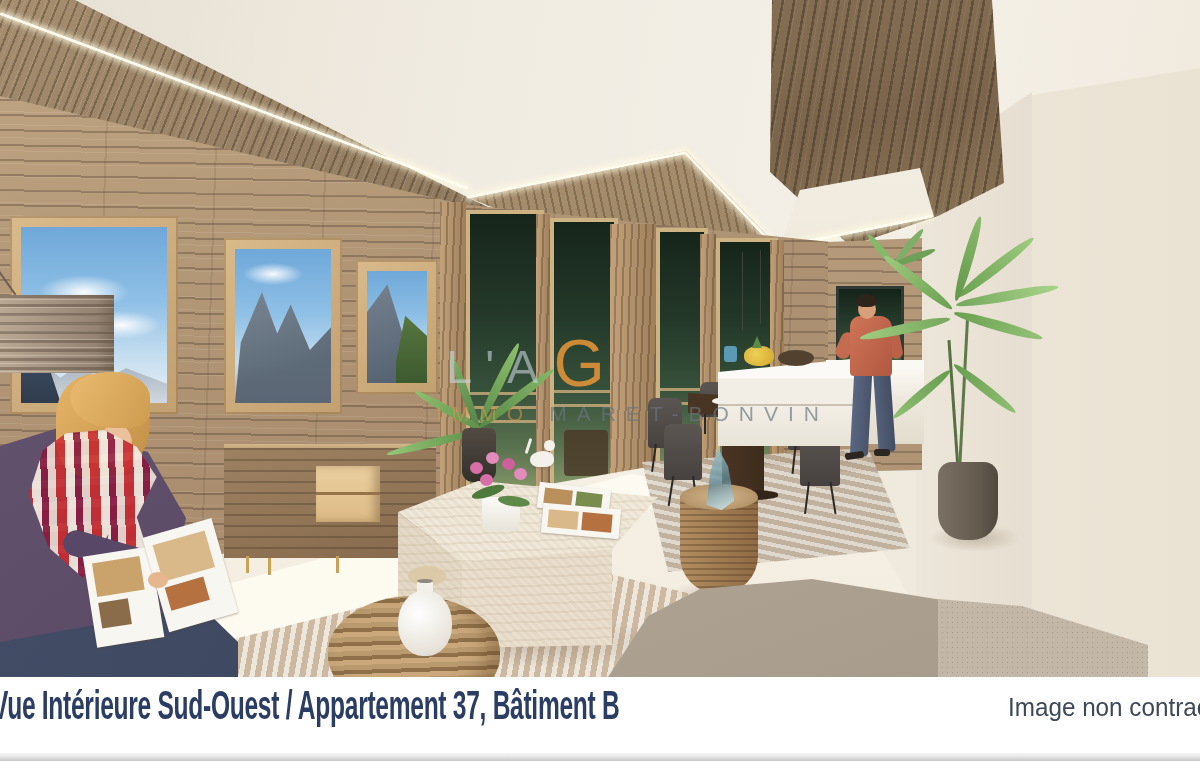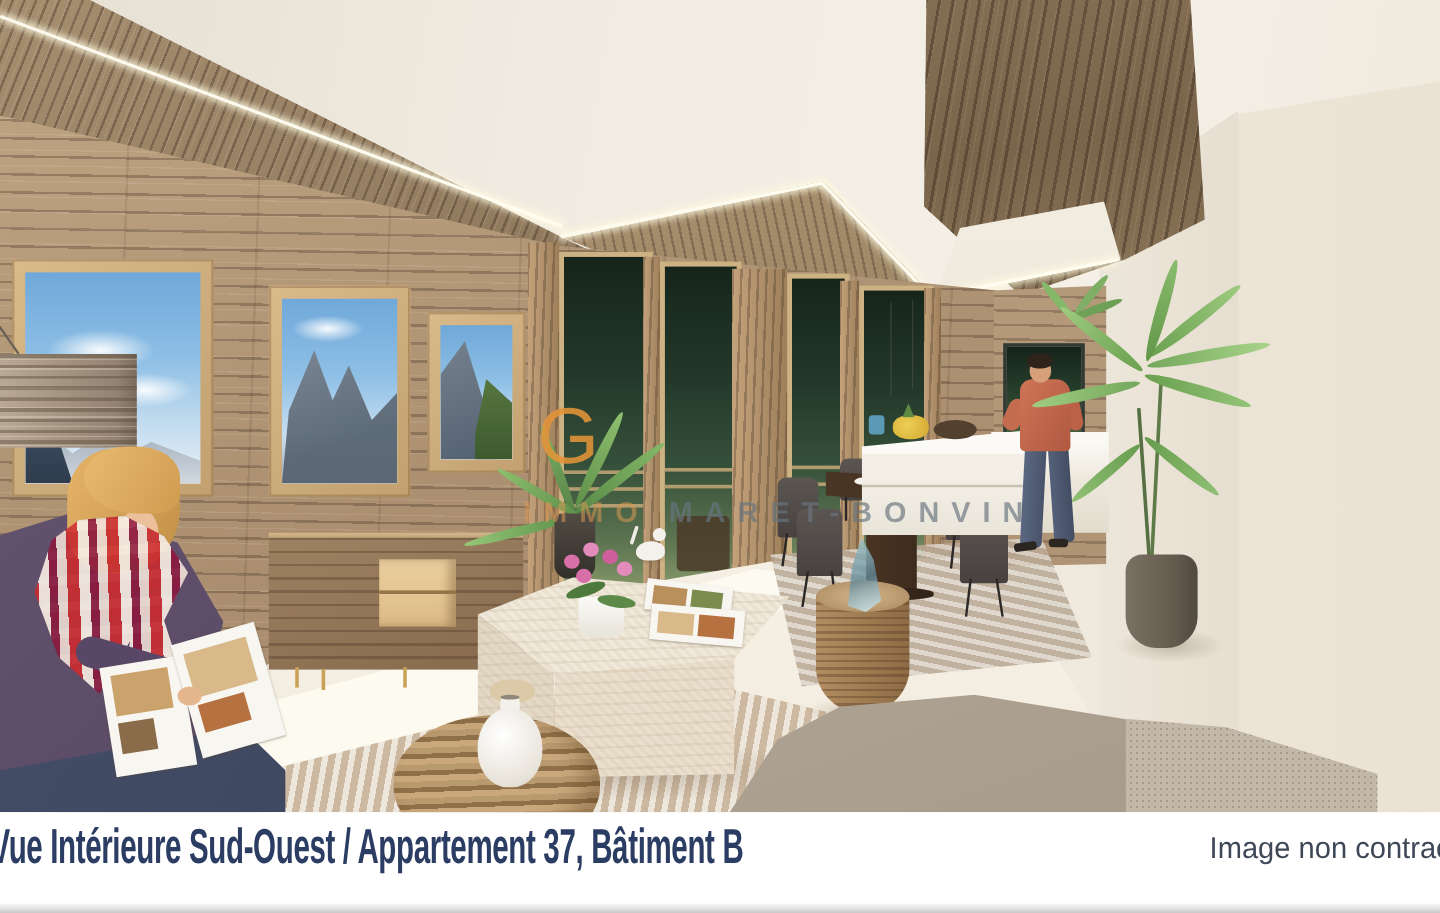--- a/index.html
+++ b/index.html
@@ -249,21 +249,21 @@
     background:radial-gradient(circle at 38% 35%,#ffffff,#e7e2d8 75%,#cfc8bb);}
   #vase-neck{left:417px;top:580px;width:16px;height:16px;background:#f4f1ea;border-radius:4px 4px 0 0;}
   #vase-mouth{left:417px;top:579px;width:16px;height:4px;background:#8f887c;border-radius:50%;}
 
   
   #watermark{left:0;top:0;width:1200px;height:677px;pointer-events:none;}
   #wm-row1{position:absolute;left:446px;top:336px;display:flex;align-items:flex-end;
     font-weight:400;color:rgba(202,211,220,.60);}
   #wm-row1 .wm-txt{font-size:47px;letter-spacing:13px;line-height:1;}
   #wm-g{font-size:66px;line-height:.82;color:rgba(228,148,56,.88);margin:0 4px 0 2px;font-weight:300;}
-  #wm-row2{position:absolute;left:436px;top:414px;font-size:24px;letter-spacing:10px;font-weight:700;}
+  #wm-row2{position:absolute;left:436px;top:402px;font-size:21px;letter-spacing:10px;font-weight:400;}
   #wm-immo{color:rgba(216,152,82,.55);}
   #wm-maret{color:rgba(104,116,127,.68);margin-left:16px;}
 
   
   #caption-bar{left:0;top:677px;width:1200px;height:76px;background:#ffffff;}
   #caption-title{position:absolute;left:-8px;top:5px;white-space:nowrap;
     font-size:41px;font-weight:700;letter-spacing:-.5px;color:#2c3d63;
     transform:scaleX(.60);transform-origin:0 0;}
   #caption-note{position:absolute;left:1008px;top:16px;white-space:nowrap;
     font-size:25px;font-weight:400;color:#3e4857;transform:scaleX(.97);transform-origin:0 0;}
@@ -496,20 +496,21 @@
 
     <div class="abs" id="stool-small-leg"></div>
     <div class="abs" id="stool-small"></div>
     <div class="abs" id="stool-big"></div>
     <div class="abs" id="vase-neck"></div>
     <div class="abs" id="vase-mouth"></div>
     <div class="abs" id="vase"></div>
 
     <div class="abs" id="watermark">
       <div id="wm-row1">
+        <span class="wm-txt">L'A</span>
           <span id="wm-g">G</span>
       </div>
       <div id="wm-row2">
         <span id="wm-immo">IMMO</span><span id="wm-maret">MARET-BONVIN</span>
       </div>
     </div>
   </div>
 
   <div class="abs" id="caption-bar">
     <div id="caption-title">Vue Intérieure Sud-Ouest / Appartement 37, Bâtiment B</div>

